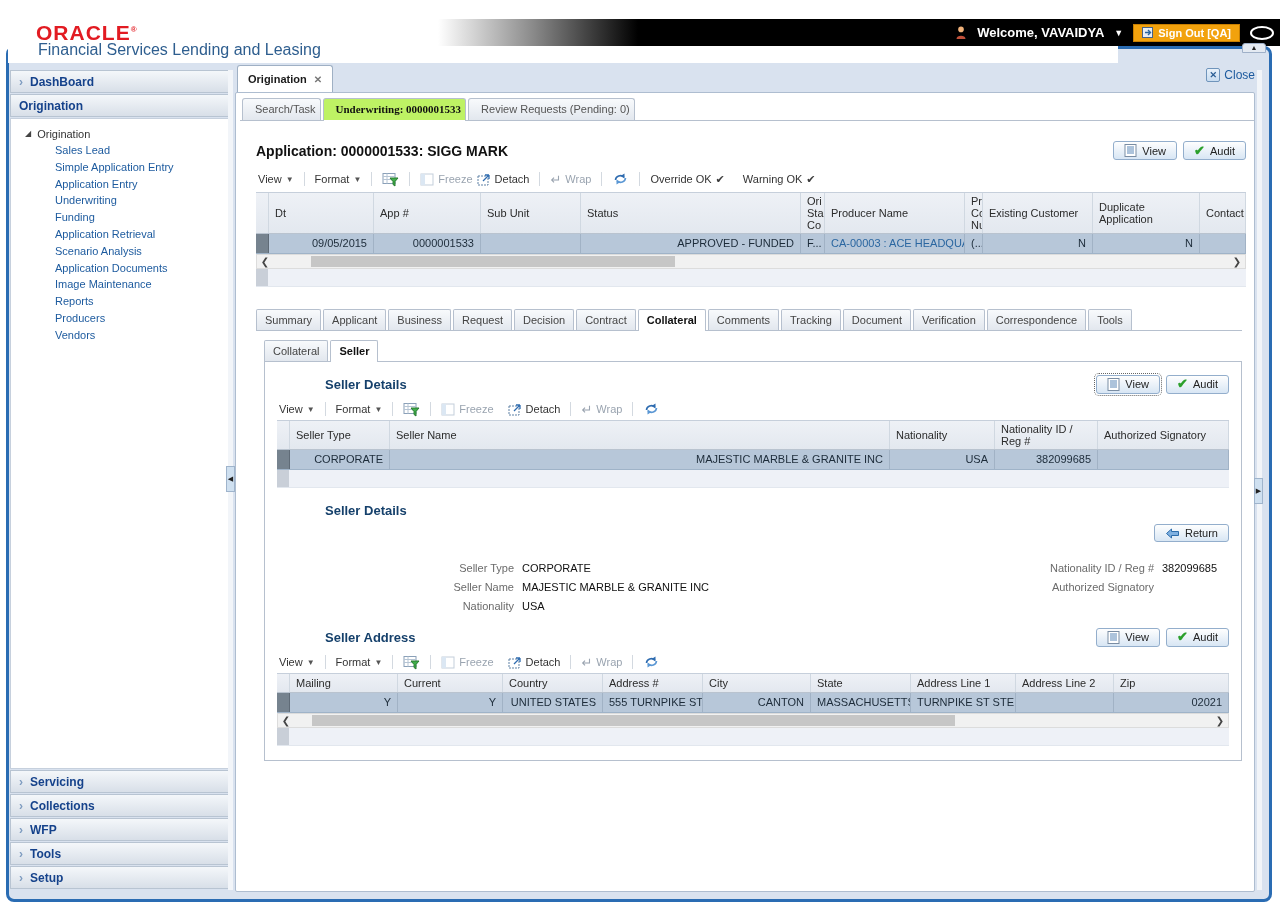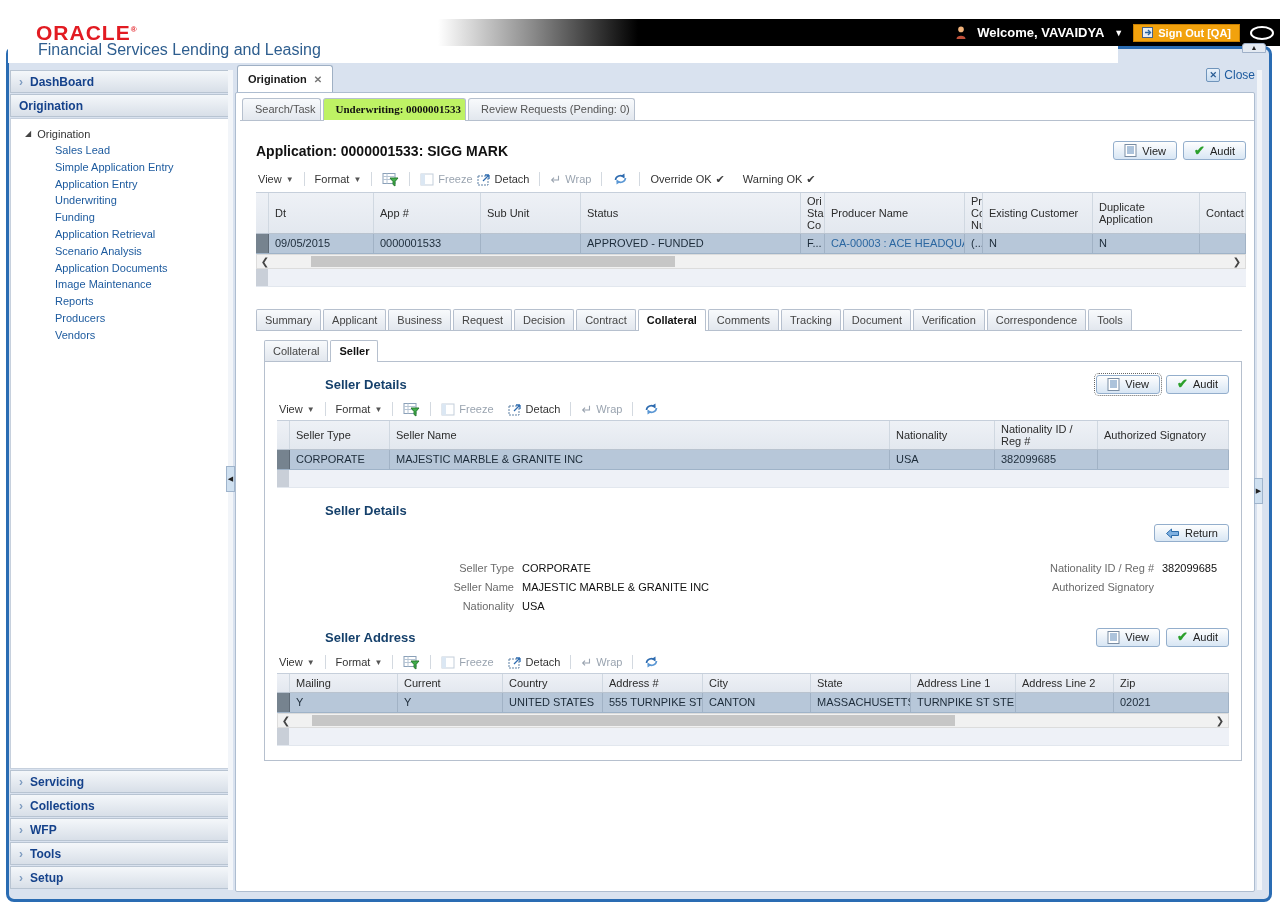--- a/index.html
+++ b/index.html
@@ -82,21 +82,21 @@
   .wrapglyph { font-size:13px; color:#9aa4b0; }
 
   
   .grid { margin:2px 8px 0 20px; }
   .cgrid { margin:0; }
   .thead { display:flex; background:linear-gradient(#eef1f6,#e3e8ef); border-top:1px solid #c6cfdb;
            border-bottom:1px solid #b9c3cf; }
   .th { display:flex; align-items:center; padding:2px 6px; color:#2b2b2b; border-right:1px solid #d0d8e1;
         overflow:hidden; line-height:12px; }
   .thead.h40 .th { height:40px; } .thead.h28 .th { height:28px; } .thead.h18 .th { height:18px; }
-  .trow { display:flex; background:#B7C7D9; border-bottom:1px solid #9fb3c8; }
+  .trow { display:flex; background:#B7C7D9; border-bottom:1px solid #9fb3c8;text-align:right; }
   .td { padding:2px 6px; height:19px; line-height:15px; white-space:nowrap; overflow:hidden; color:#1c2b39;
         border-right:1px solid rgba(120,140,160,.35); }
   .td a { color:#2A66A0; text-decoration:none; cursor:pointer; }
   .gut { flex:0 0 12px; }
   .gutd { background:#76838F; border-right:1px solid #5f6b77; }
   .stripe { display:flex; height:18px; background:#eef1f7; border-bottom:1px solid #e2e7ee; }
   .stripe .gut { background:#c9cfd8; }
 
   
   .c0{flex:0 0 105px}.c1{flex:0 0 107px}.c2{flex:0 0 100px}.c3{flex:0 0 220px}.c4{flex:0 0 24px}

